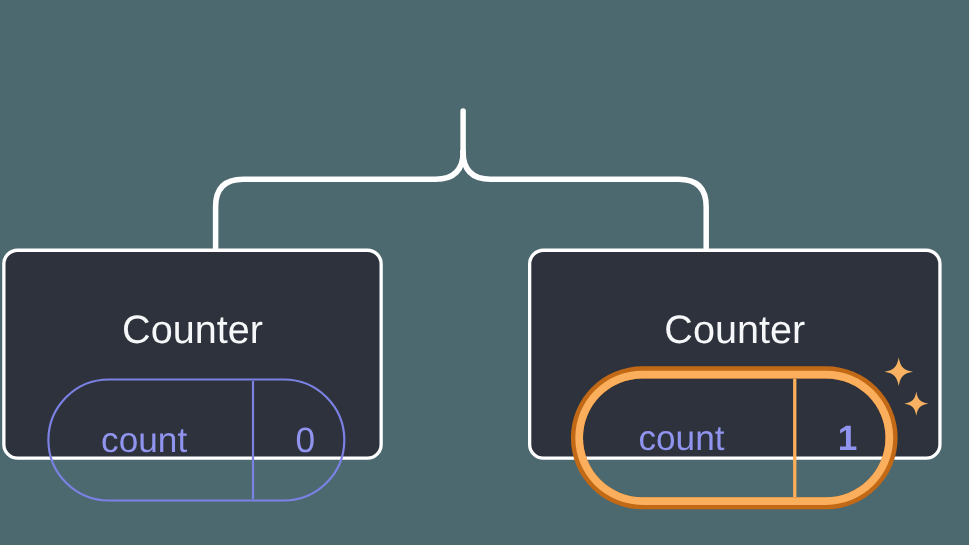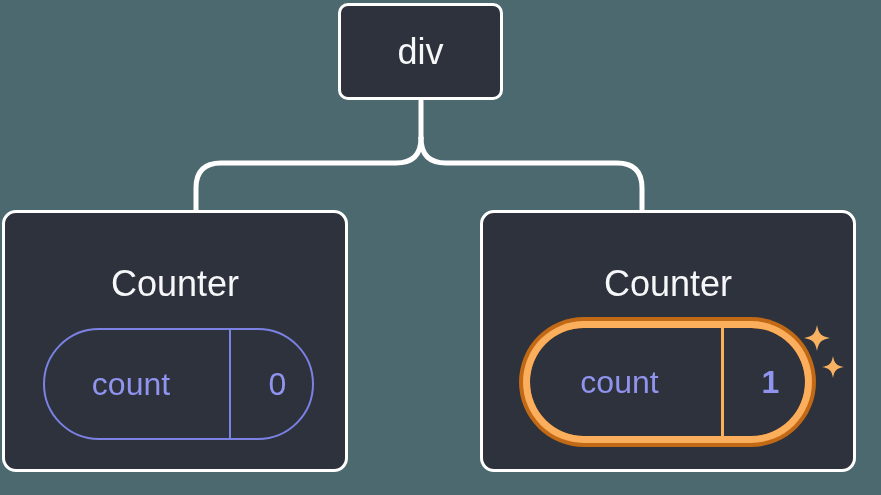--- a/index.html
+++ b/index.html
@@ -10,21 +10,21 @@
   .connectors { position:absolute; left:0; top:0; width:881px; height:495px; }
 
   .node-div {
     position:absolute; left:338px; top:3px; width:165px; height:97px;
     background:#2D323C; border:3px solid #fff; border-radius:10px;
     display:flex; align-items:center; justify-content:center;
     color:#F6F7F9; font-size:36px; box-sizing:border-box;
   }
 
   .card {
-    position:absolute; top:210px; height:262px; background:#2D323C;
+    position:absolute; top:226px; height:192px; background:#2D323C;
     border:3px solid #fff; border-radius:14px; box-sizing:border-box;
   }
   .card.left  { left:2px;   width:346px; }
   .card.right { left:480px; width:376px; }
   .card-title {
     position:absolute; top:50px; left:0; width:100%; text-align:center;
     font-size:36px; color:#F6F7F9;
   }
 
   .pill {
@@ -58,23 +58,20 @@
 <body>
 
 <div class="canvas">
 
   <svg class="connectors" viewBox="0 0 881 495" fill="none">
     <path d="M421,101 L421,138" stroke-width="5" stroke-linecap="round" stroke="#FFFFFF"></path>
     <path d="M421,138 Q421,163 396,163 L221,163 Q196,163 196,188 L196,226" stroke-width="5" stroke-linecap="round" stroke="#FFFFFF"></path>
     <path d="M421,138 Q421,163 446,163 L617,163 Q642,163 642,188 L642,226" stroke-width="5" stroke-linecap="round" stroke="#FFFFFF"></path>
   </svg>
 
-  <div class="node-div">
-    <span>div</span>
-  </div>
 
   <div class="card left">
     <div class="card-title">Counter</div>
     <div class="pill purple">
       <div class="key">count</div>
       <div class="divider"></div>
       <div class="val">0</div>
     </div>
   </div>
 

